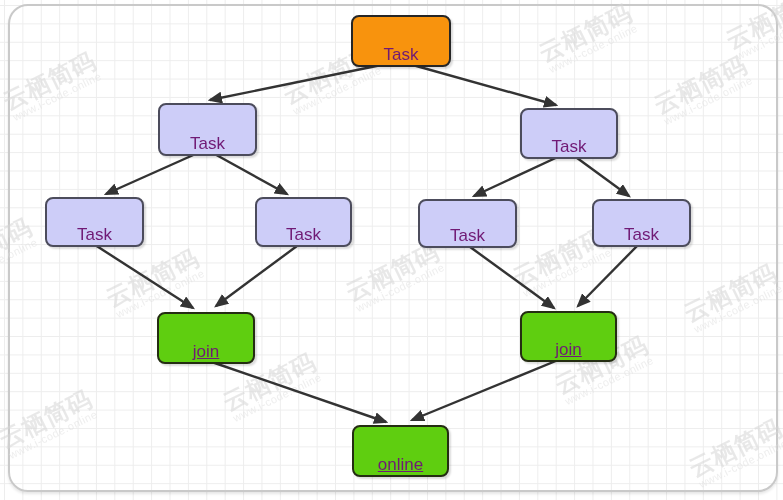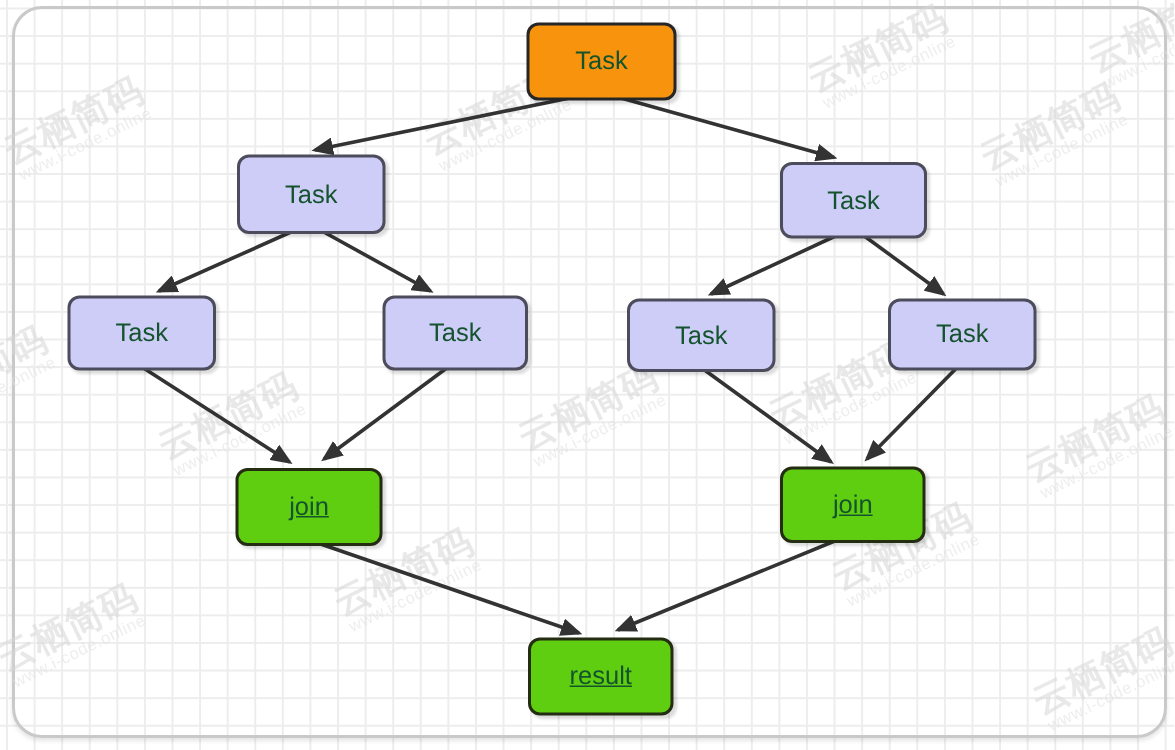--- a/index.html
+++ b/index.html
@@ -22,22 +22,22 @@
   .wm{
     position:absolute;z-index:1;opacity:.55;
     transform:translate(-50%,-50%) rotate(-26deg);
     text-align:center;white-space:nowrap;pointer-events:none;
     line-height:1.05;
   }
   .wm-t{display:block;font-size:24px;letter-spacing:1px;color:#d7d7d7;font-weight:bold;}
   .wm-u{display:block;font-size:11px;letter-spacing:.5px;color:#e0e0e0;}
   #edges{position:absolute;left:0;top:0;z-index:2;}
   .node{
-    position:absolute;z-index:3;display:flex;align-items:center;justify-content:center;
-    border-radius:8px;font-size:17px;color:#14532d;
+    position:absolute;z-index:3;display:flex;align-items:flex-end;justify-content:center;
+    border-radius:8px;font-size:17px;color:#701a75;
     box-shadow:2px 2px 2px rgba(0,0,0,0.14);
   }
   .task-root{background:var(--task-root-fill,#F8930D);border:2.5px solid #262626;}
   .task{background:var(--task-fill,#CDCDF8);border:2px solid var(--lavender-stroke,#4c4c5c);}
   .join{background:var(--join-fill,#5FCE10);border:2.5px solid #242d12;text-decoration:underline;}
 </style>
 </head>
 <body>
 
 <div id="canvas">
@@ -143,15 +143,15 @@
   <div class="node task" style="left:592px;top:199px;width:95px;height:44px">
       <span>Task</span>
     </div>
   <div class="node join" style="left:157px;top:312px;width:94px;height:48px">
       <span>join</span>
     </div>
   <div class="node join" style="left:520px;top:311px;width:93px;height:47px">
       <span>join</span>
     </div>
   <div class="node join" style="left:352px;top:425px;width:93px;height:48px">
-      <span>result</span>
+      <span>online</span>
     </div>
 </div>
 
 </body></html>

